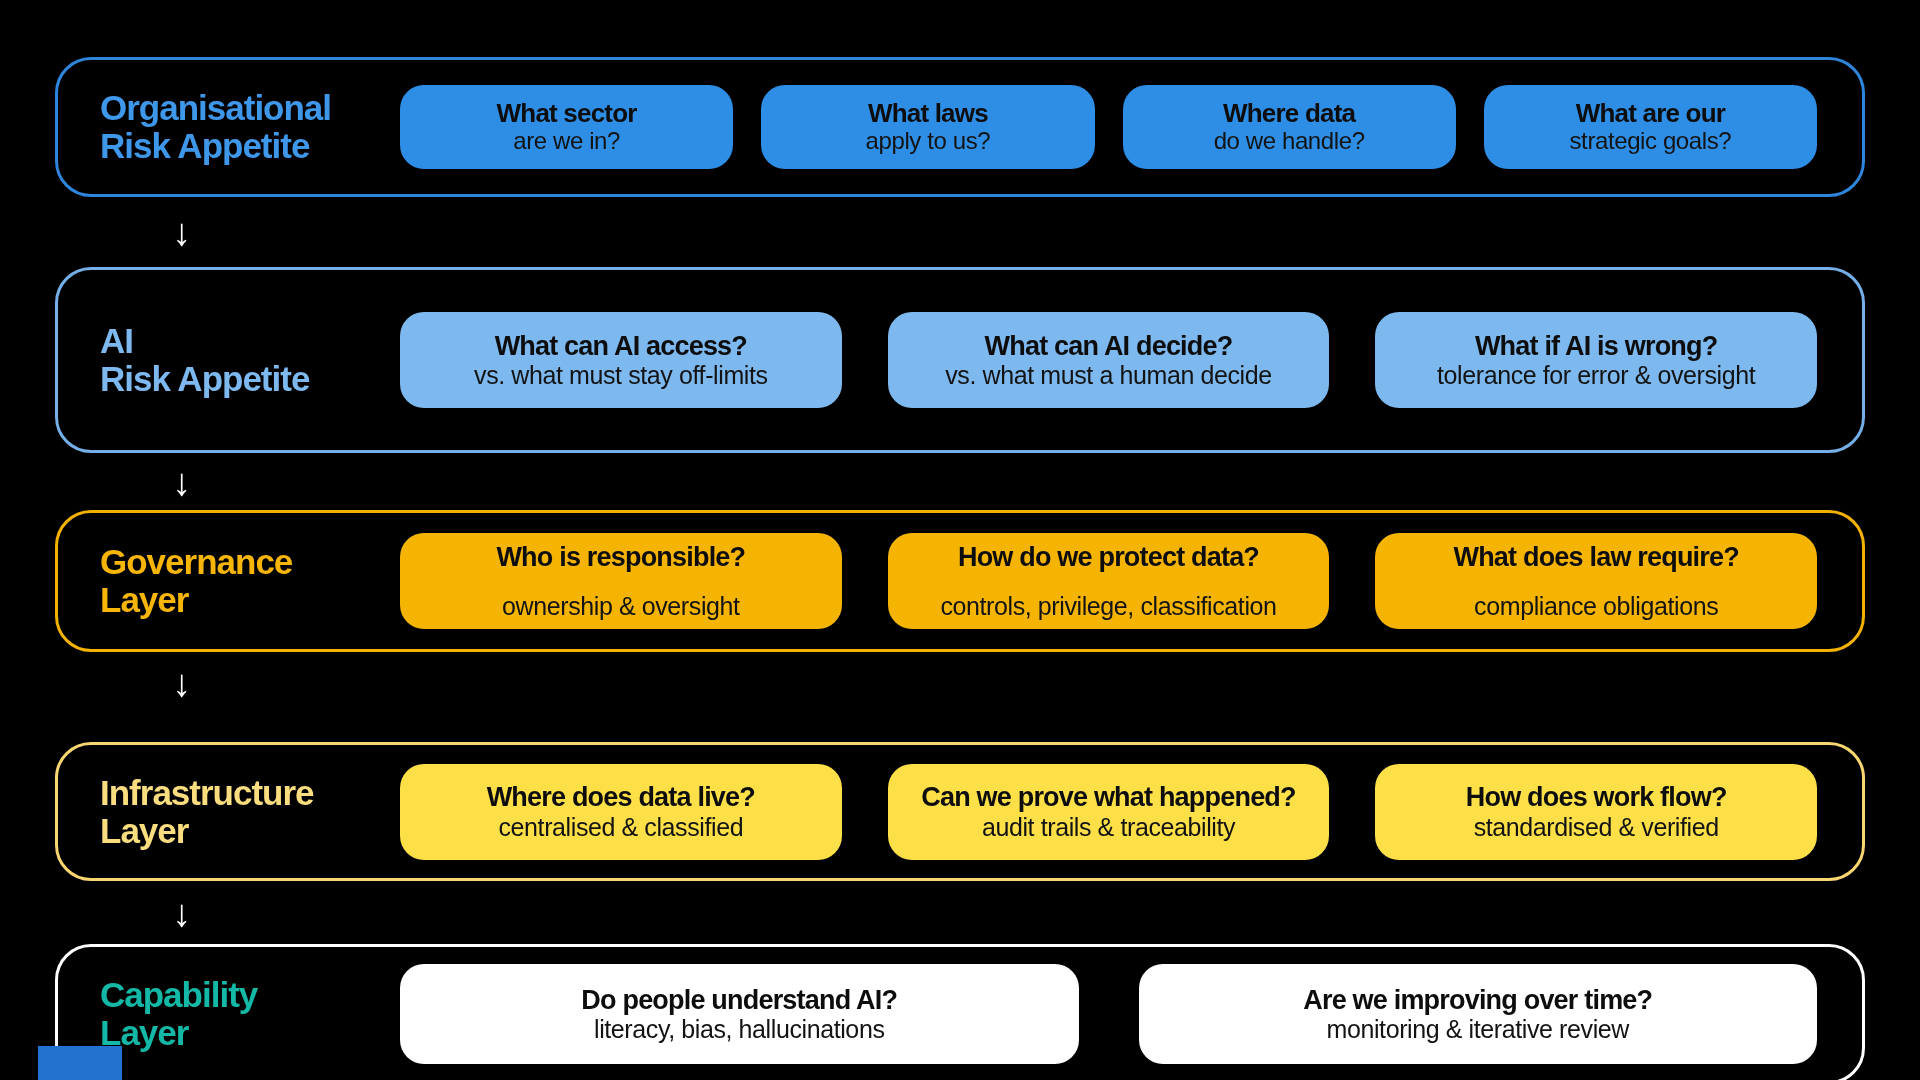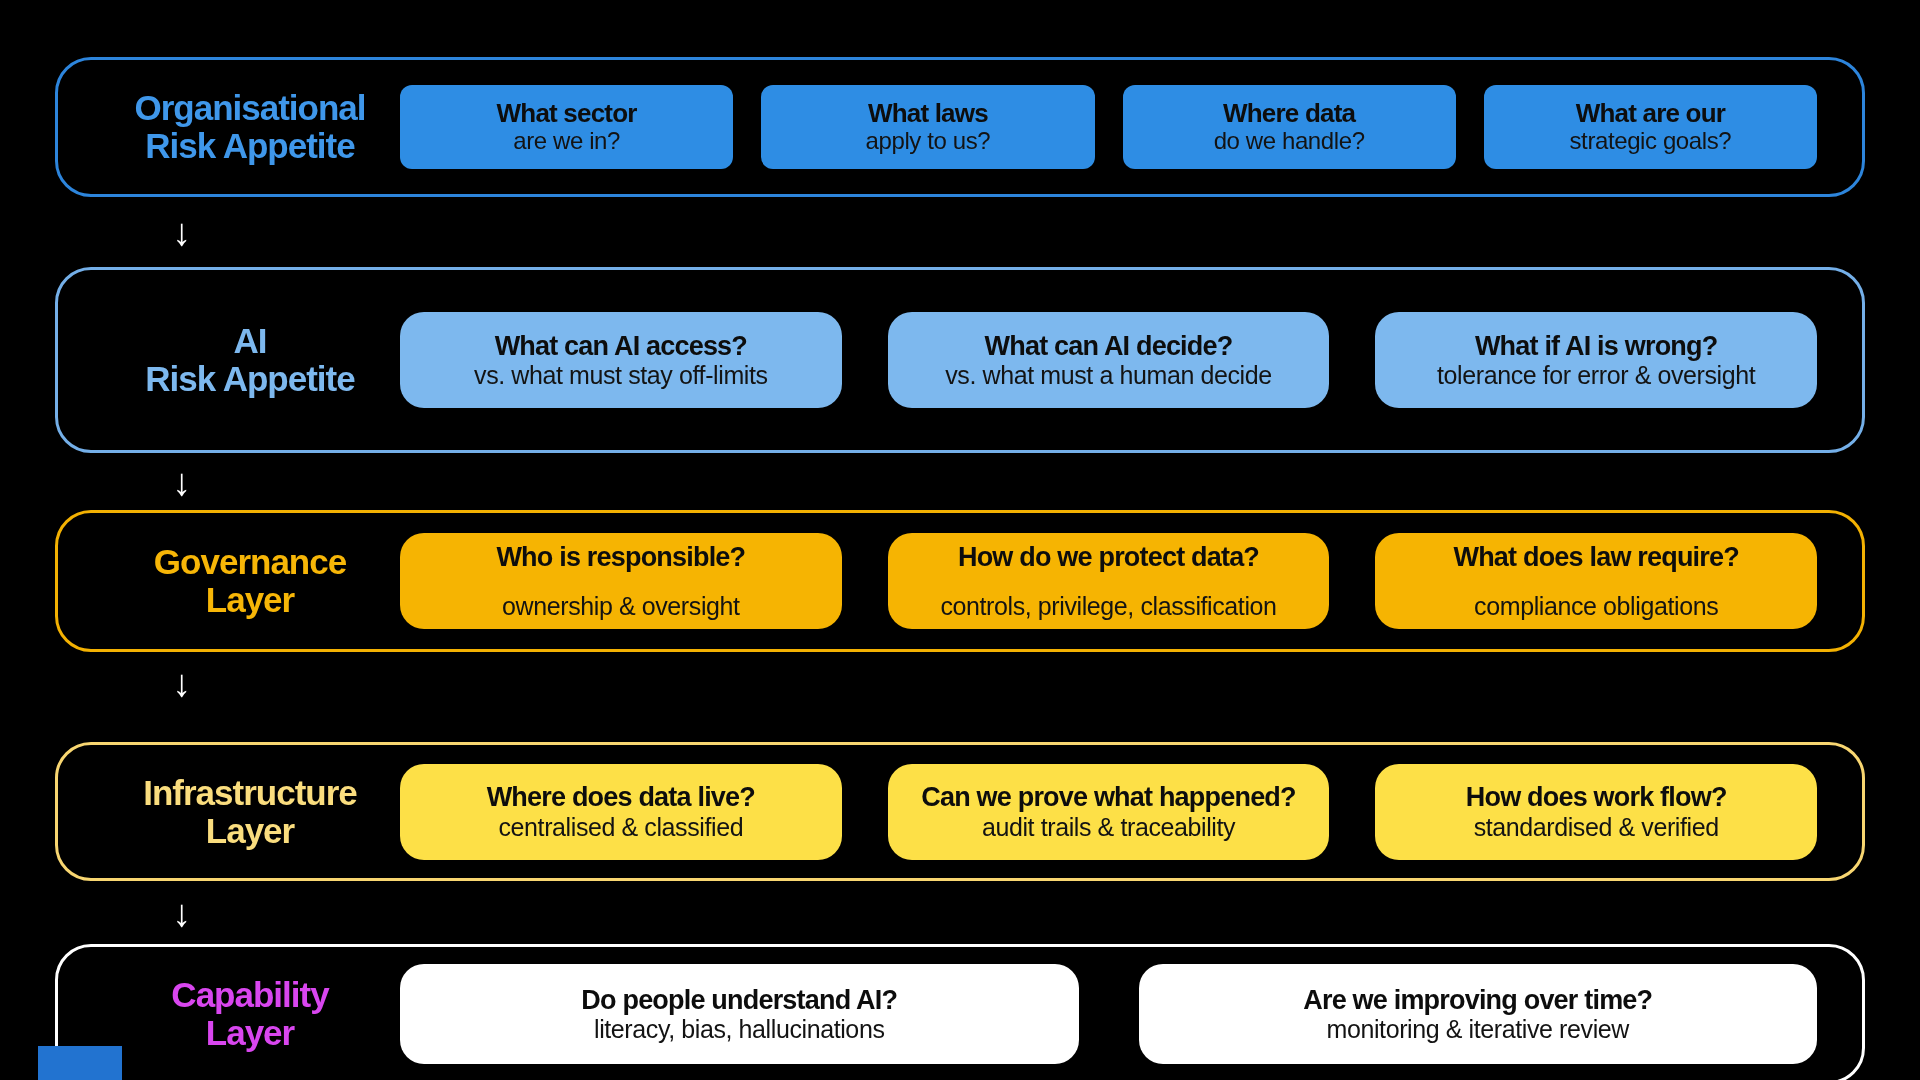--- a/index.html
+++ b/index.html
@@ -20,21 +20,20 @@
     padding:0 45px 0 42px;
   }
   .layer-label{
     margin:0;
     width:300px;
     flex:0 0 300px;
     font-size:35px;
     font-weight:700;
     letter-spacing:-1px;
     line-height:1.08;
-    text-align:center;
   }
   .layer-label span{display:block;}
   .cards{
     flex:1;
     display:flex;
     align-items:center;
   }
   .cards-4{gap:28px;}
   .cards-3{gap:46px;}
   .cards-2{gap:60px;}
@@ -70,32 +69,32 @@
   .row-3{height:142px;}
   .row-4{height:139px;margin-top:29px;}
   .row-5{height:140px;}
   .row-2 .card,.row-3 .card,.row-4 .card{height:96px;}
   .row-5 .card{height:100px;}
   .row-2 .card-title,.row-3 .card-title,.row-4 .card-title,.row-5 .card-title{font-size:27px;}
   .row-2 .card-sub,.row-3 .card-sub,.row-4 .card-sub,.row-5 .card-sub{font-size:25px;}
   
   .row-1{border-color:#2d85dc;}
   .row-1 .layer-label{color:#3f97ea;}
-  .row-1 .card{background:#2e8de4;border-radius:12px;}
+  .row-1 .card{background:#2e8de4;}
   .row-2{border-color:#74afe8;}
   .row-2 .layer-label{color:#7db8ee;}
   .row-2 .card{background:#7db8ee;}
   .row-3{border-color:#f3b102;}
   .row-3 .layer-label{color:#f7b607;}
   .row-3 .card{background:#f6b402;gap:20px;}
   .row-4{border-color:#f8d671;}
   .row-4 .layer-label{color:#fadd7e;}
   .row-4 .card{background:#fde047;}
   .row-5{border-color:#ffffff;}
-  .row-5 .layer-label{color:#d946ef;}
+  .row-5 .layer-label{color:#14b8a6;}
   .row-5 .card{background:#ffffff;}
   
   .arrow-row{
     display:flex;
     align-items:center;
   }
   .arrow-1{height:70px;}
   .arrow-2{height:57px;}
   .arrow-3{height:61px;}
   .arrow-4{height:63px;}

